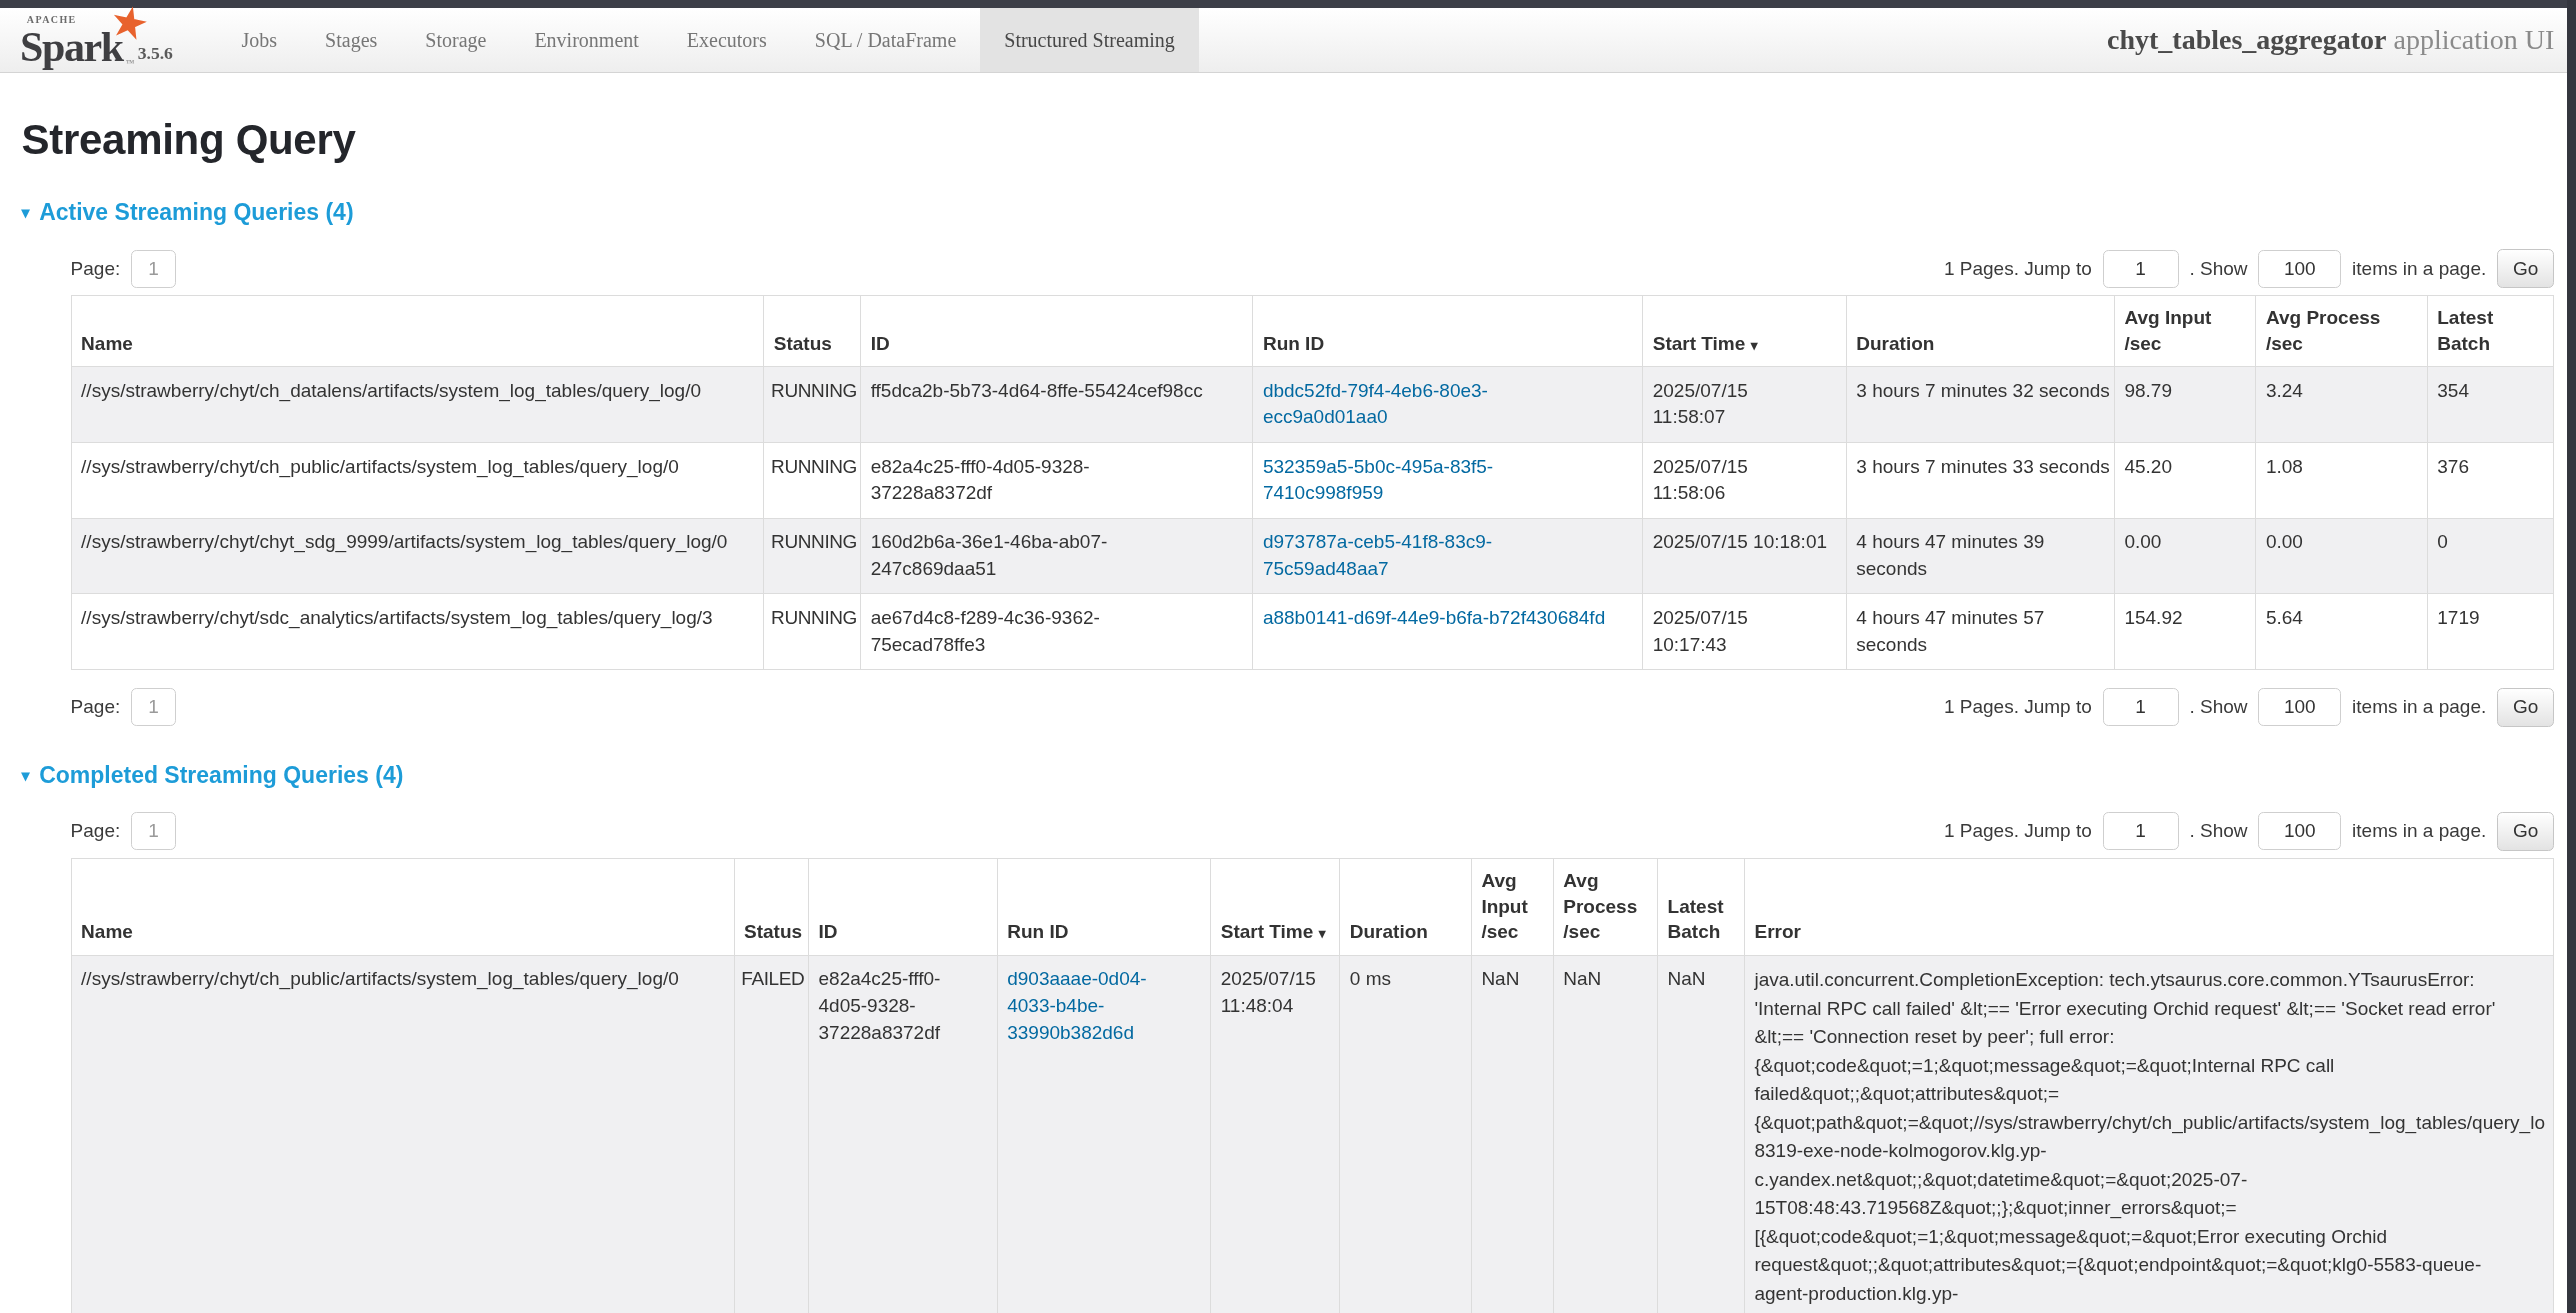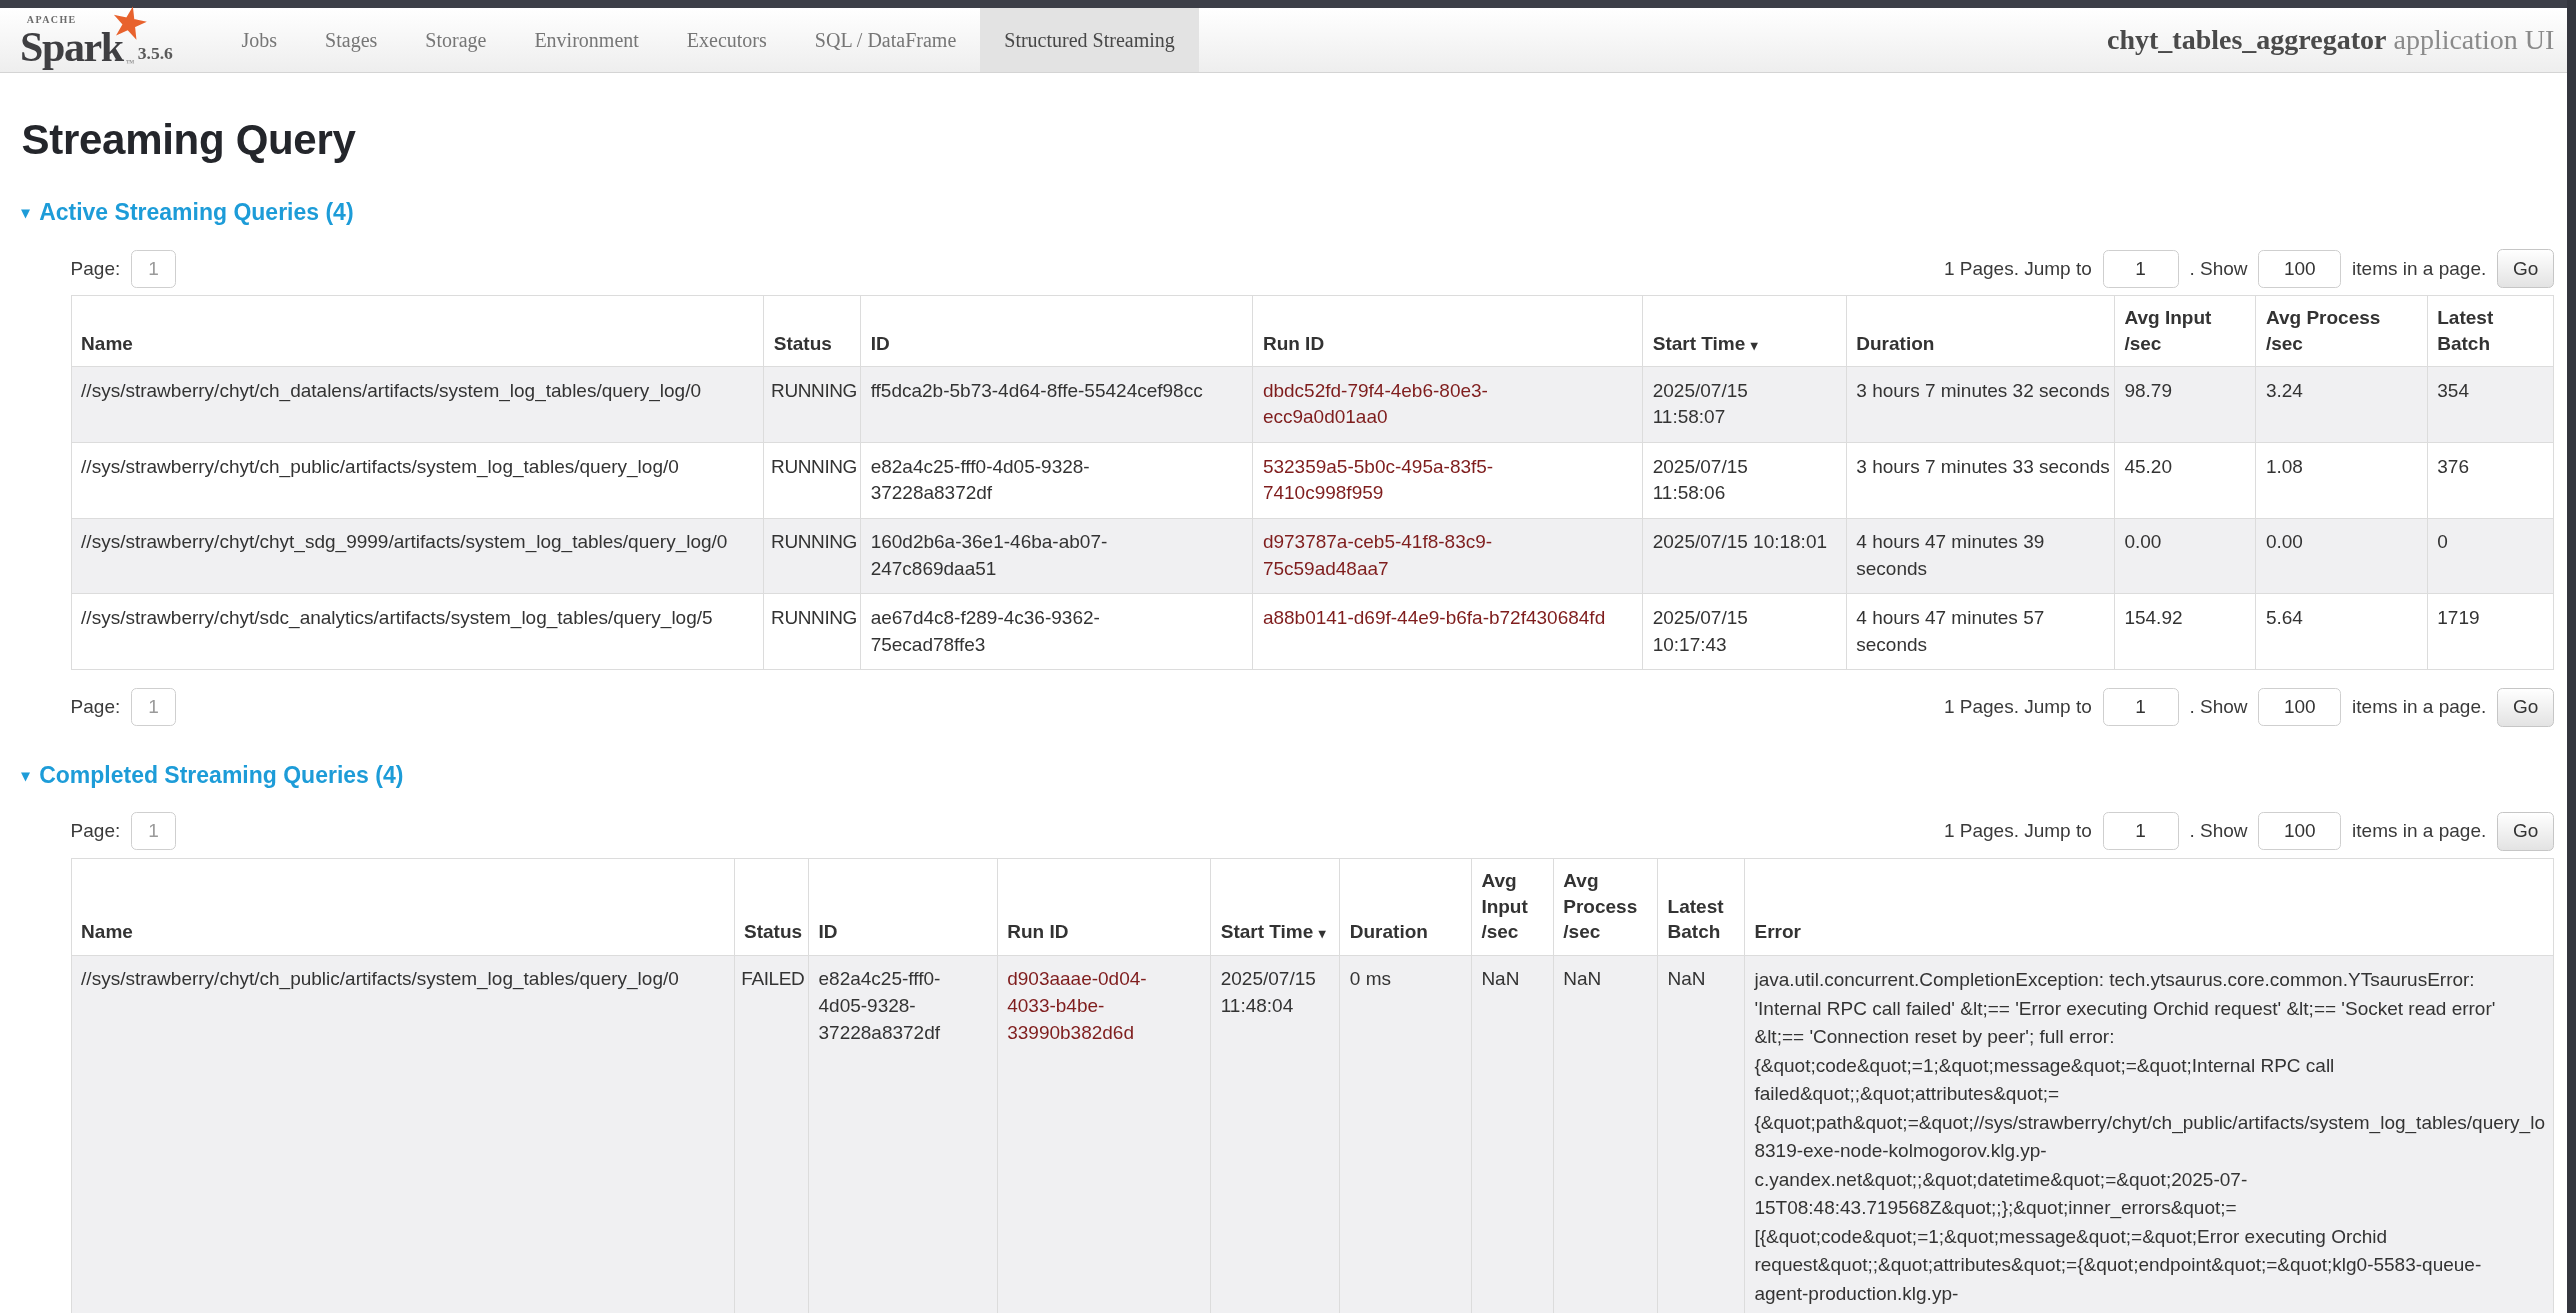--- a/index.html
+++ b/index.html
@@ -55,21 +55,21 @@
     background: linear-gradient(#ffffff, #e3e3e3); font-size: 19px; color: #333;
     font-family: inherit; cursor: pointer;
   }
 
   
   table.grid { width: 100%; border-collapse: collapse; table-layout: fixed; font-size: 19px; }
   .grid th, .grid td { border: 1.4px solid #dcdcdc; text-align: left; }
   .grid th { vertical-align: bottom; font-weight: 700; white-space: pre-line; line-height: 1.35; padding: 9.5px 9.5px; color: #333; }
   .grid td { vertical-align: top; line-height: 1.4; white-space: pre; overflow: hidden; padding: 10.8px 9.5px; }
   .grid tr.stripe td { background: #f0f0f2; }
-  .link { color: #7f1d1d; text-decoration: none; cursor: pointer; }
+  .link { color: #0369a1; text-decoration: none; cursor: pointer; }
   .sort { font-size: 13.5px; margin-left: 5.4px; font-weight: 700; }
   td.err { line-height: 1.5; }
   td.status { letter-spacing: -0.4px; padding-left: 6.8px; padding-right: 4px; }
 </style>
 </head>
 <body>
 
 <div class="screen">
   <div class="top-edge"></div>
   <div class="right-edge"></div>
@@ -179,21 +179,21 @@
             <td><a class="link">d973787a-ceb5-41f8-83c9-
 75c59ad48aa7</a></td>
             <td>2025/07/15 10:18:01</td>
             <td>4 hours 47 minutes 39
 seconds</td>
             <td>0.00</td>
             <td>0.00</td>
             <td>0</td>
           </tr>
           <tr>
-            <td>//sys/strawberry/chyt/sdc_analytics/artifacts/system_log_tables/query_log/5</td>
+            <td>//sys/strawberry/chyt/sdc_analytics/artifacts/system_log_tables/query_log/3</td>
             <td class="status">RUNNING</td>
             <td>ae67d4c8-f289-4c36-9362-
 75ecad78ffe3</td>
             <td><a class="link">a88b0141-d69f-44e9-b6fa-b72f430684fd</a></td>
             <td>2025/07/15
 10:17:43</td>
             <td>4 hours 47 minutes 57
 seconds</td>
             <td>154.92</td>
             <td>5.64</td>

